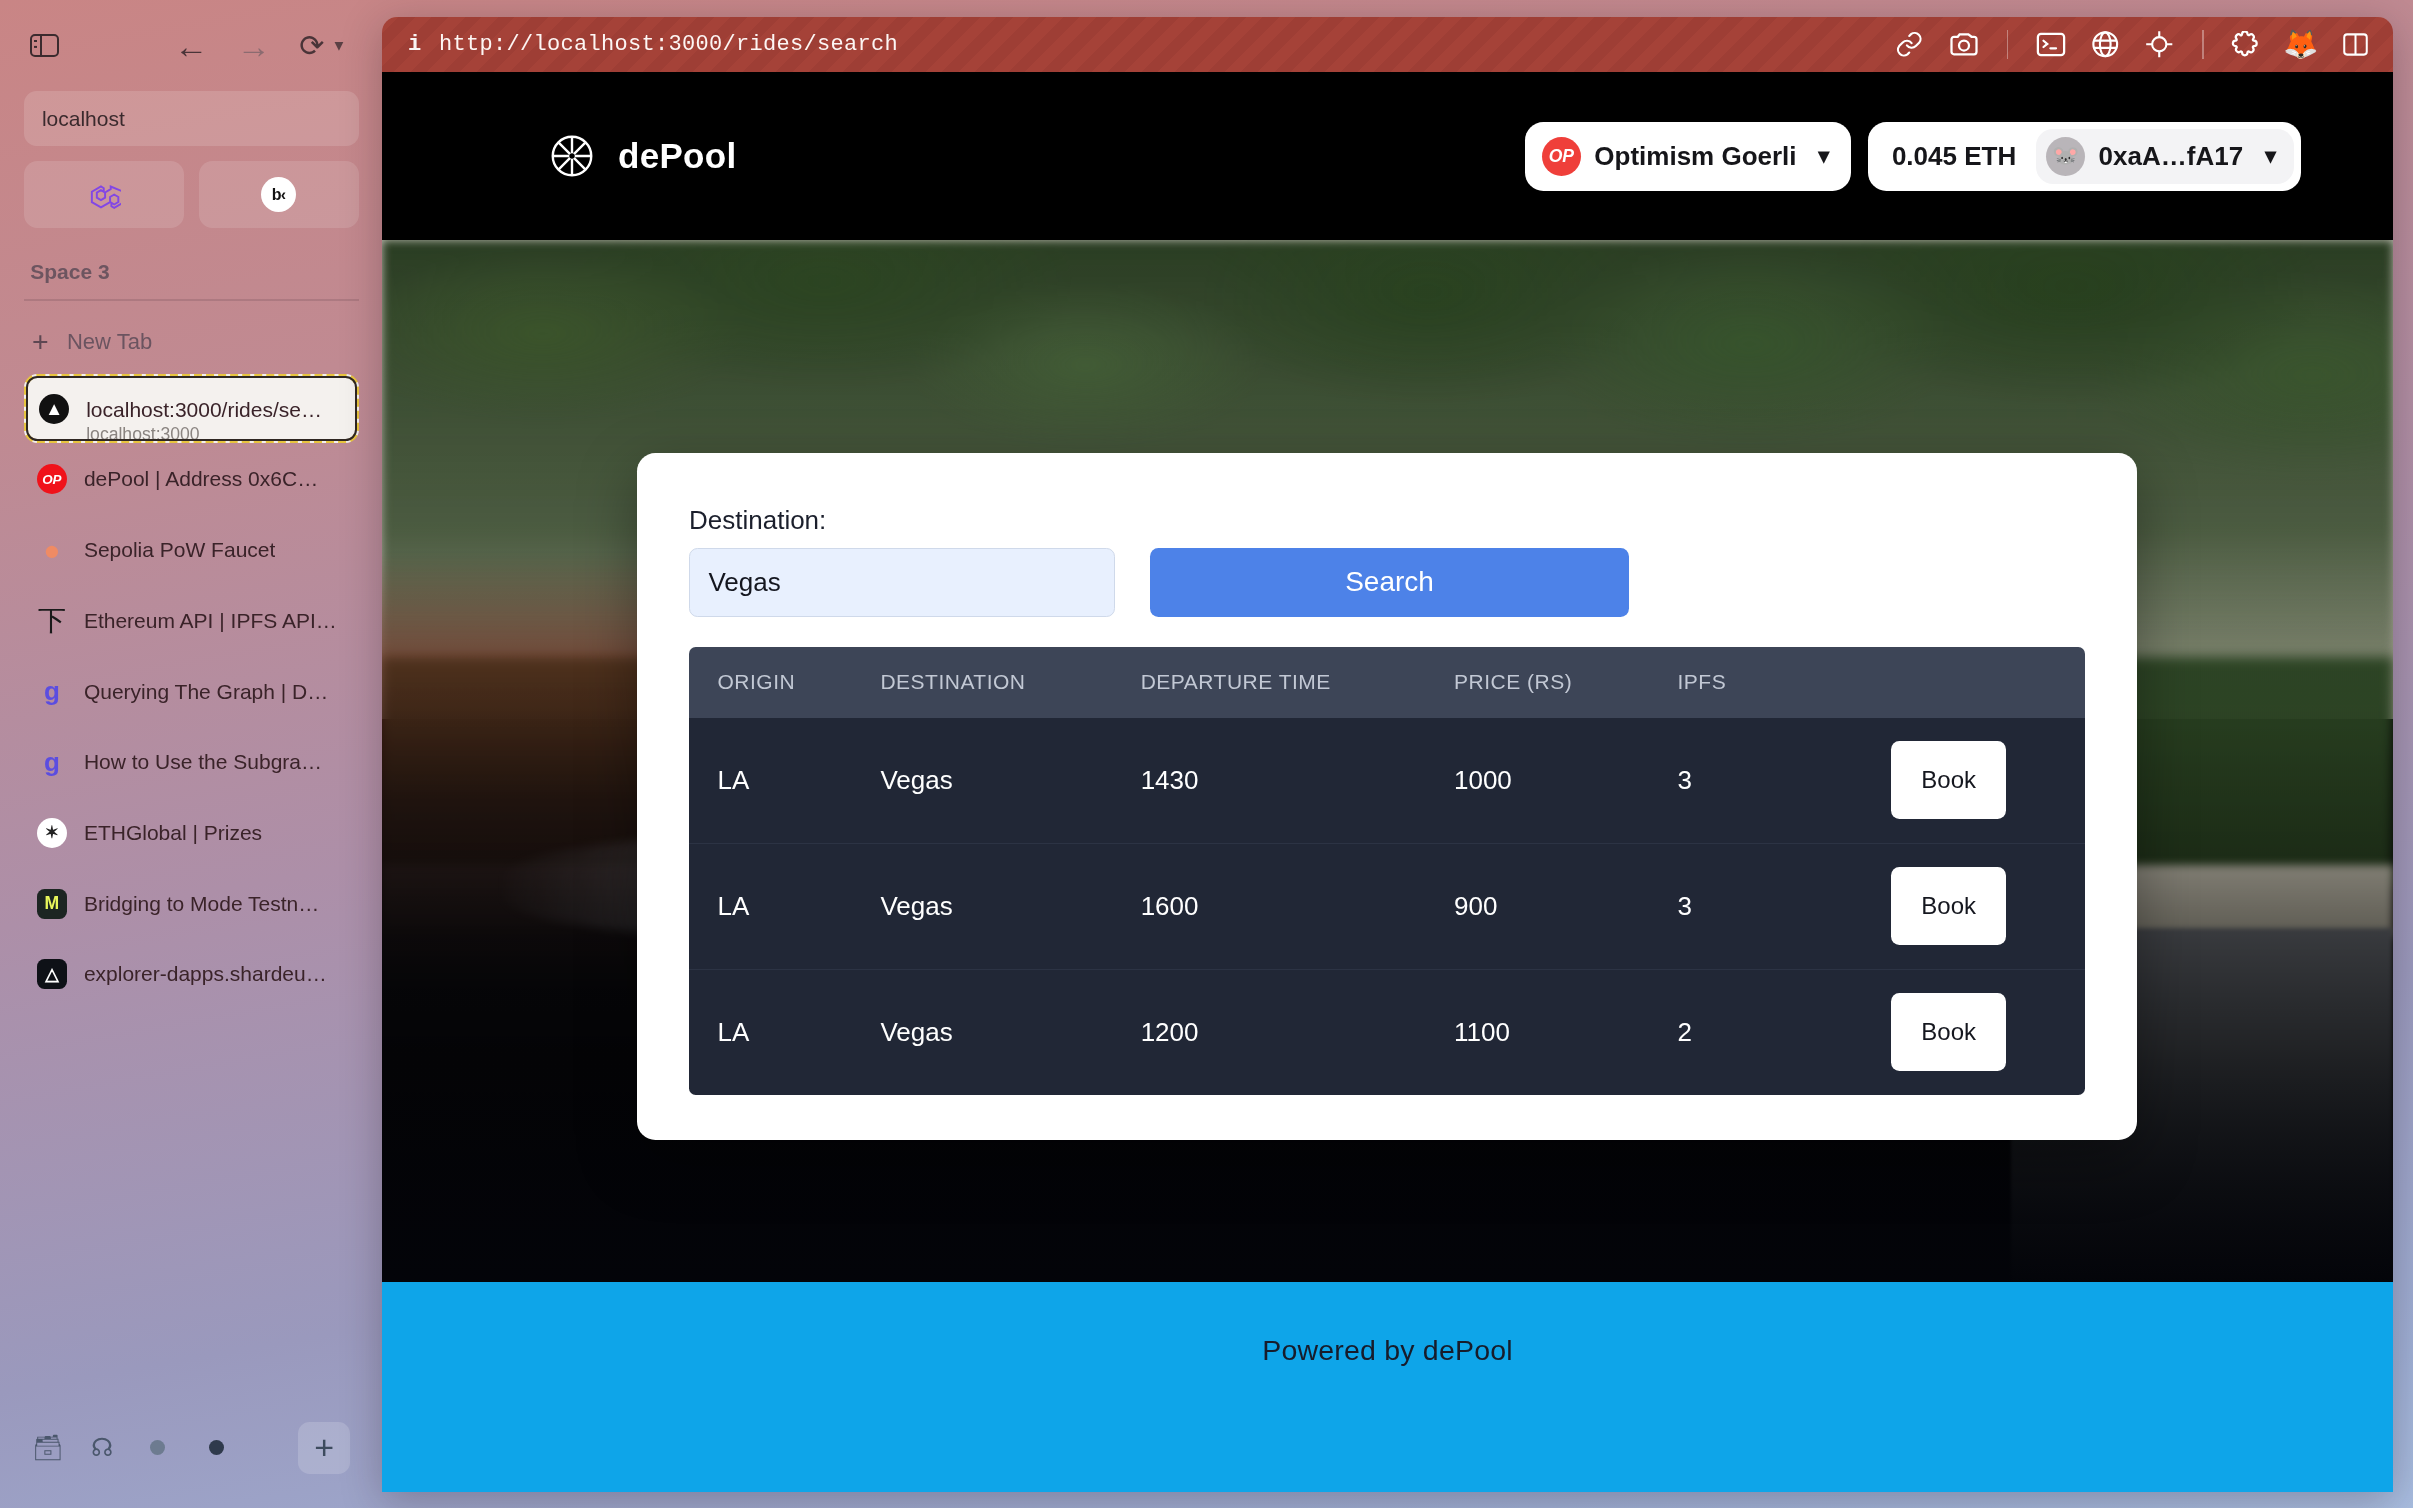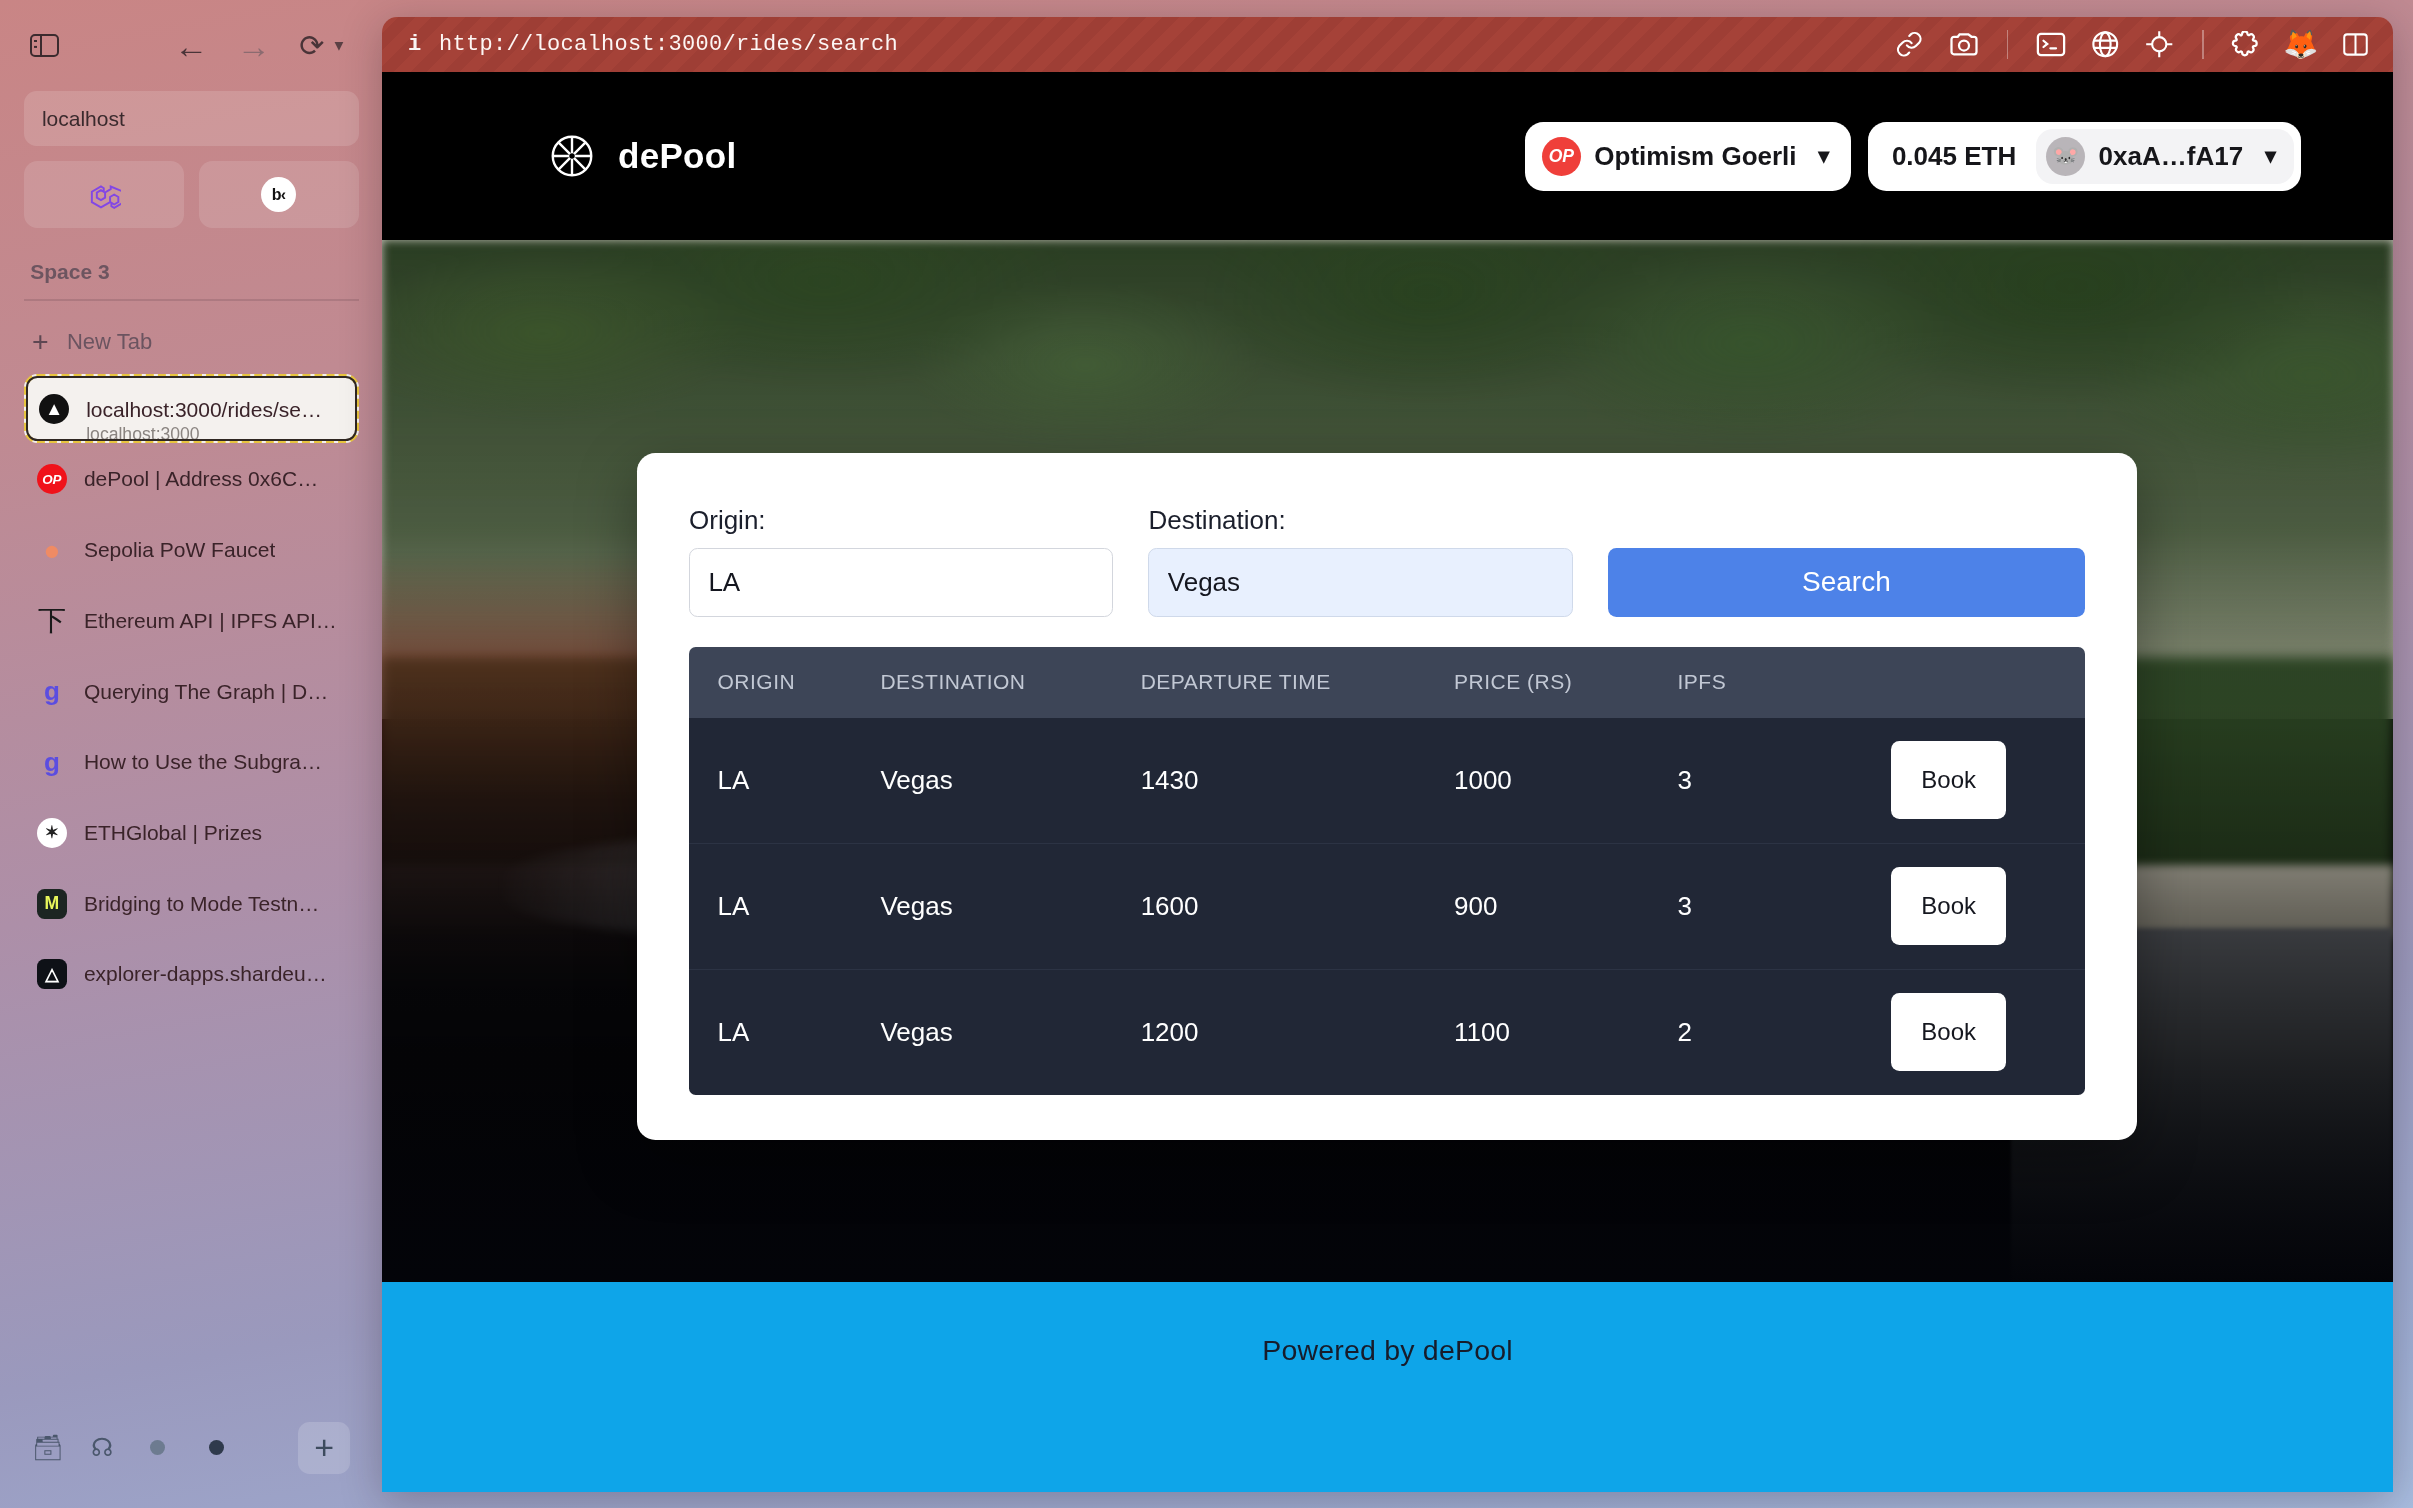--- a/index.html
+++ b/index.html
@@ -432,24 +432,20 @@
       <div class="hero-dark"></div>
     </div>
 
     <div id="footer-strip">
       <span class="powered">Powered by dePool</span>
     </div>
 
     <section id="card">
 
       <div class="form-row">
-        <div class="field">
-          <label class="field-label">Origin:</label>
-          <input class="field-input" type="text" value="LA" style="">
-        </div>
         <div class="field">
           <label class="field-label">Destination:</label>
           <input class="field-input autofill" type="text" value="Vegas" style="">
         </div>
         <button class="search-btn">Search</button>
       </div>
 
       <table class="rides">
         <thead>
           <tr>

